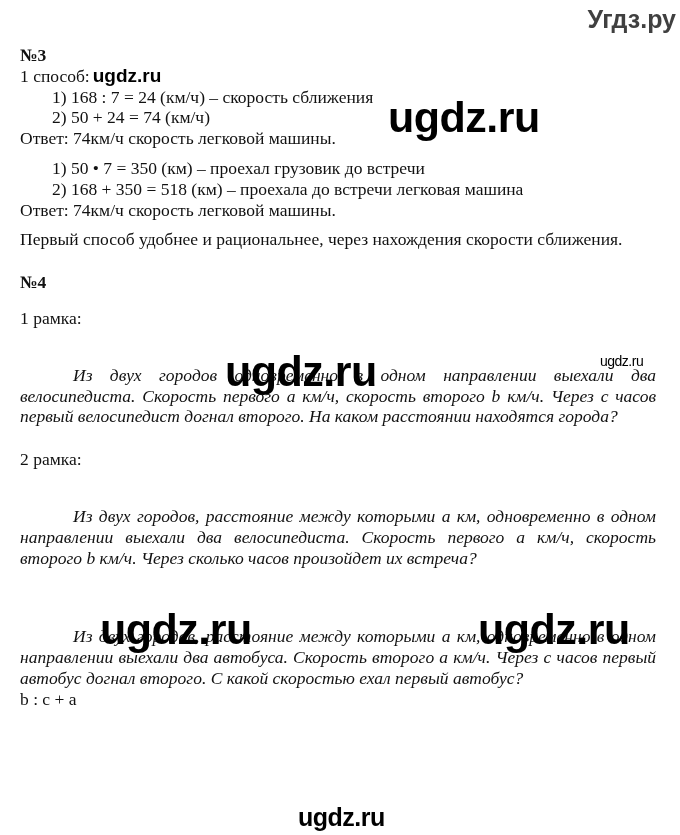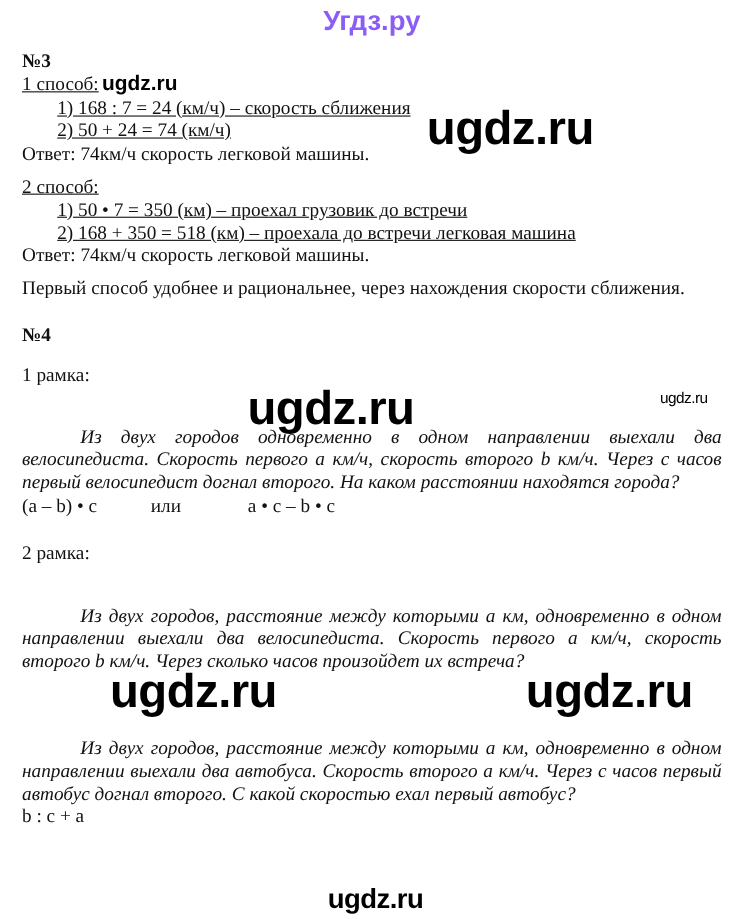--- a/index.html
+++ b/index.html
@@ -13,42 +13,42 @@
       position: relative;
       overflow: hidden;
       color: #111111;
       font-family: "Liberation Serif", "DejaVu Serif", serif;
     }
     .site-title {
       position: absolute;
       top: 4px;
       left: 0;
       width: 676px;
-      text-align: center;
+      text-align: right;
       font-family: "Liberation Sans", "DejaVu Sans", sans-serif;
       font-weight: bold;
       font-size: 25px;
       line-height: 30px;
-      color: #8b5cf6;
+      color: #404040;
     }
     .doc {
       position: absolute;
       top: 45px;
       left: 20px;
       width: 636px;
       font-size: 17.5px;
       line-height: 20.8px;
     }
     .task-num {
       font-weight: bold;
       font-size: 17.5px;
       line-height: 20.8px;
     }
-    .u { text-decoration: underline; }
-    .step { padding-left: 32px; white-space: nowrap; text-decoration: underline; }
+    .u { }
+    .step { padding-left: 32px; white-space: nowrap; }
     .line { white-space: nowrap; }
     .gap { height: 9px; }
     .gap-lg { height: 22px; }
     .justify { text-align: justify; text-align-last: left; }
     .problem {
       font-style: italic;
       text-align: justify;
       text-indent: 53px;
       margin-top: 36px;
     }
@@ -82,44 +82,36 @@
 
   <div class="line">
     <span class="u">1 способ:</span><span class="wm-inline">ugdz.ru</span>
   </div>
   <div class="step">1) 168 : 7 = 24 (км/ч) – скорость сближения</div>
   <div class="step">2) 50 + 24 = 74 (км/ч)</div>
   <div class="line">Ответ: 74км/ч скорость легковой машины.</div>
 
   <div class="gap"></div>
 
-  <div class="line"><span class="u">2 способ:</span></div>
   <div class="step">1) 50 • 7 = 350 (км) – проехал грузовик до встречи</div>
   <div class="step">2) 168 + 350 = 518 (км) – проехала до встречи легковая машина</div>
   <div class="line">Ответ: 74км/ч скорость легковой машины.</div>
 
   <div class="gap"></div>
 
   <div class="justify">Первый способ удобнее и рациональнее, через нахождения скорости сближения.</div>
 
   <div class="gap-lg"></div>
 
   <div class="task-num">№4</div>
 
   <div class="gap" style="height:15px"></div>
 
   <div class="line">1 рамка:</div>
   <div class="problem">Из двух городов одновременно в одном направлении выехали два велосипедиста. Скорость первого a км/ч, скорость второго b км/ч. Через c часов первый велосипедист догнал второго. На каком расстоянии находятся города?</div>
-  <div class="line">
-    <span>(a – b) • c</span>
-    <span style="display:inline-block;width:40px"></span>
-    <span>или</span>
-    <span style="display:inline-block;width:52px"></span>
-    <span>a • c – b • c</span>
-  </div>
 
   <div class="gap-lg"></div>
 
   <div class="line">2 рамка:</div>
   <div class="problem">Из двух городов, расстояние между которыми a км, одновременно в одном направлении выехали два велосипедиста. Скорость первого a км/ч, скорость второго b км/ч. Через сколько часов произойдет их встреча?</div>
 
   <div class="gap-lg"></div>
 
   <div class="problem">Из двух городов, расстояние между которыми a км, одновременно в одном направлении выехали два автобуса. Скорость второго a км/ч. Через c часов первый автобус догнал второго. С какой скоростью ехал первый автобус?</div>
   <div class="line">b : c + a</div>

